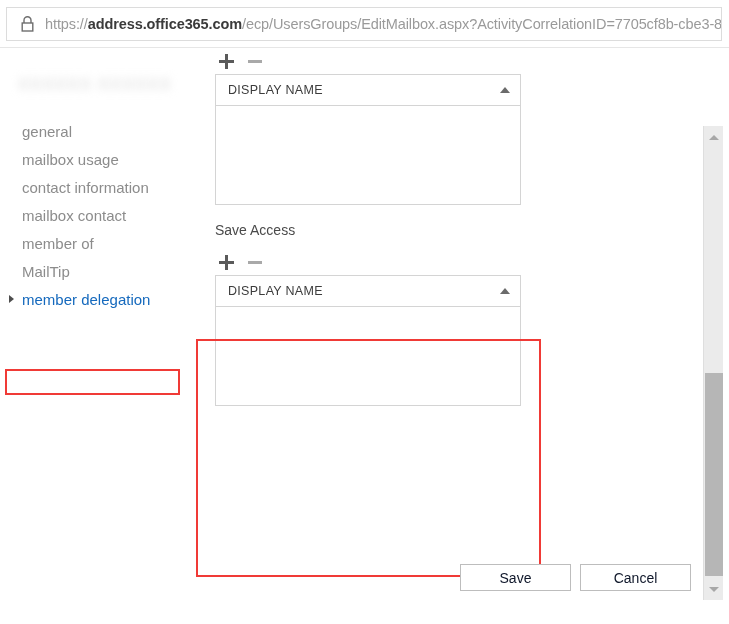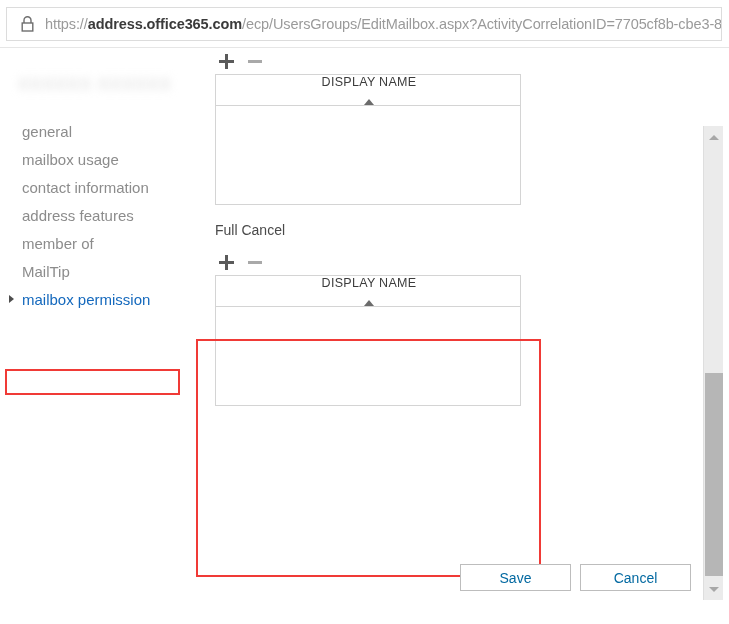--- a/index.html
+++ b/index.html
@@ -175,21 +175,20 @@
     background: #ffffff;
   }
   .grid-head {
     height: 31px;
     border-bottom: 1px solid #d4d4d4;
     display: flex;
     align-items: center;
     padding: 0 10px 0 12px;
     box-sizing: border-box;
     background: #ffffff;
-    flex-direction: column;
   }
   .grid-head .col-label {
     font-size: 12.5px;
     color: #3c3c3c;
     letter-spacing: 0.3px;
     flex: 1 1 auto;
   }
   .sort-arrow {
     width: 0;
     height: 0;
@@ -281,21 +280,21 @@
     gap: 9px;
     padding-right: 9px;
     box-sizing: border-box;
   }
   .btn {
     width: 111px;
     height: 27px;
     box-sizing: border-box;
     border: 1px solid #bdbdbd;
     background: #ffffff;
-    color: #0369a1;
+    color: #0f172a;
     font-size: 14px;
     font-family: "Liberation Sans", sans-serif;
     cursor: pointer;
     padding: 0;
   }
 </style>
 </head>
 <body>
 
 <div class="urlbar-wrap">
@@ -317,31 +316,31 @@
     <div class="nav-item">
       <span>general</span>
     </div>
     <div class="nav-item">
       <span>mailbox usage</span>
     </div>
     <div class="nav-item">
       <span>contact information</span>
     </div>
     <div class="nav-item">
-      <span>address features</span>
+      <span>mailbox contact</span>
     </div>
     <div class="nav-item">
       <span>member of</span>
     </div>
     <div class="nav-item">
       <span>MailTip</span>
     </div>
     <div class="nav-item selected">
       <span class="caret"></span>
-      <span>mailbox permission</span>
+      <span>member delegation</span>
     </div>
   </nav>
   <div class="nav-highlight"></div>
 
   <div class="main">
 
     <div>
       <div class="toolbar">
         <span class="tb-btn">
           <span class="plus-glyph"></span>
@@ -353,21 +352,21 @@
       <div class="grid">
         <div class="grid-head">
           <span class="col-label">DISPLAY NAME</span>
           <span class="sort-arrow"></span>
         </div>
         <div class="grid-body"></div>
       </div>
     </div>
 
     <div class="section" style="margin-top:16px;">
-      <div class="section-title">Full Cancel</div>
+      <div class="section-title">Save Access</div>
     </div>
     <div class="toolbar" style="margin-top:9px;">
       <span class="tb-btn">
         <span class="plus-glyph"></span>
       </span>
       <span class="tb-btn">
         <span class="minus-glyph"></span>
       </span>
     </div>
     <div class="grid">

